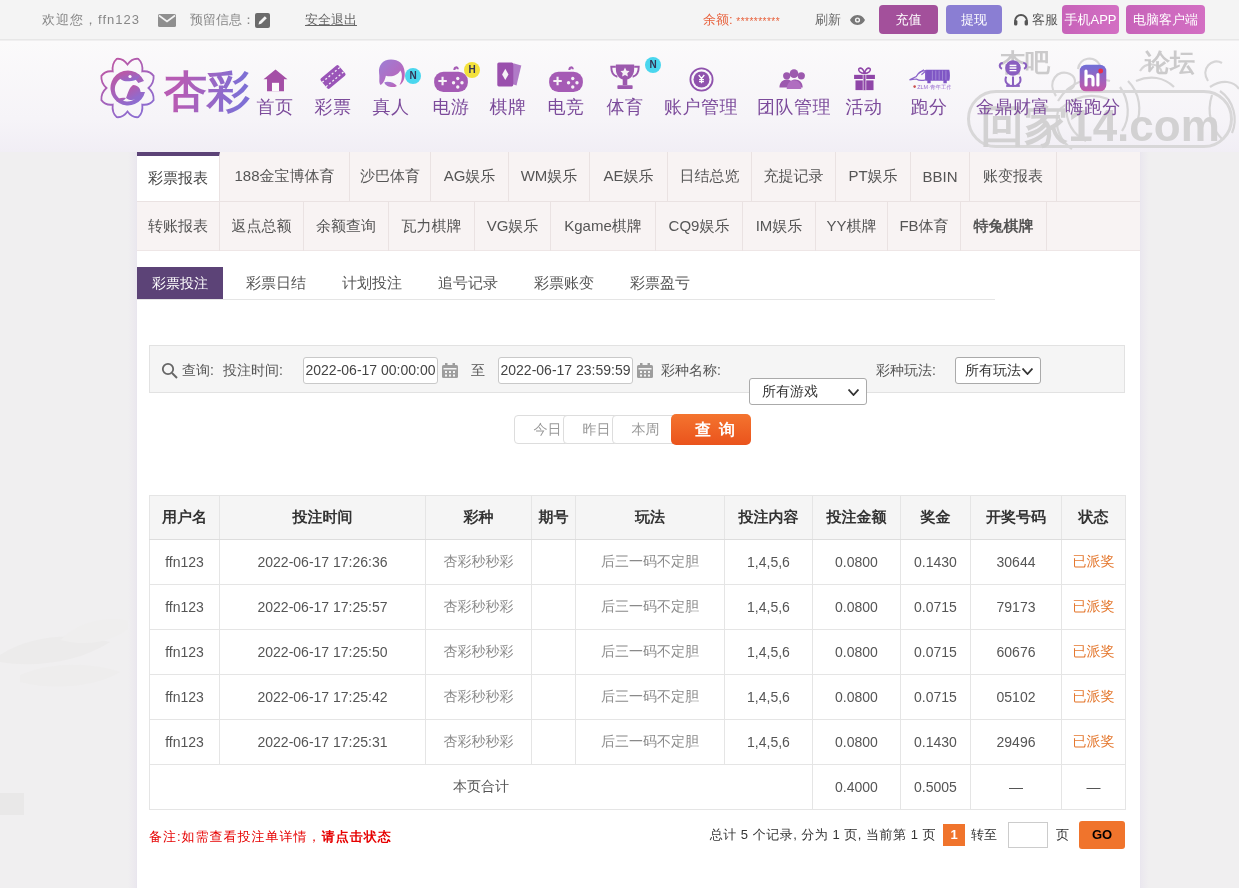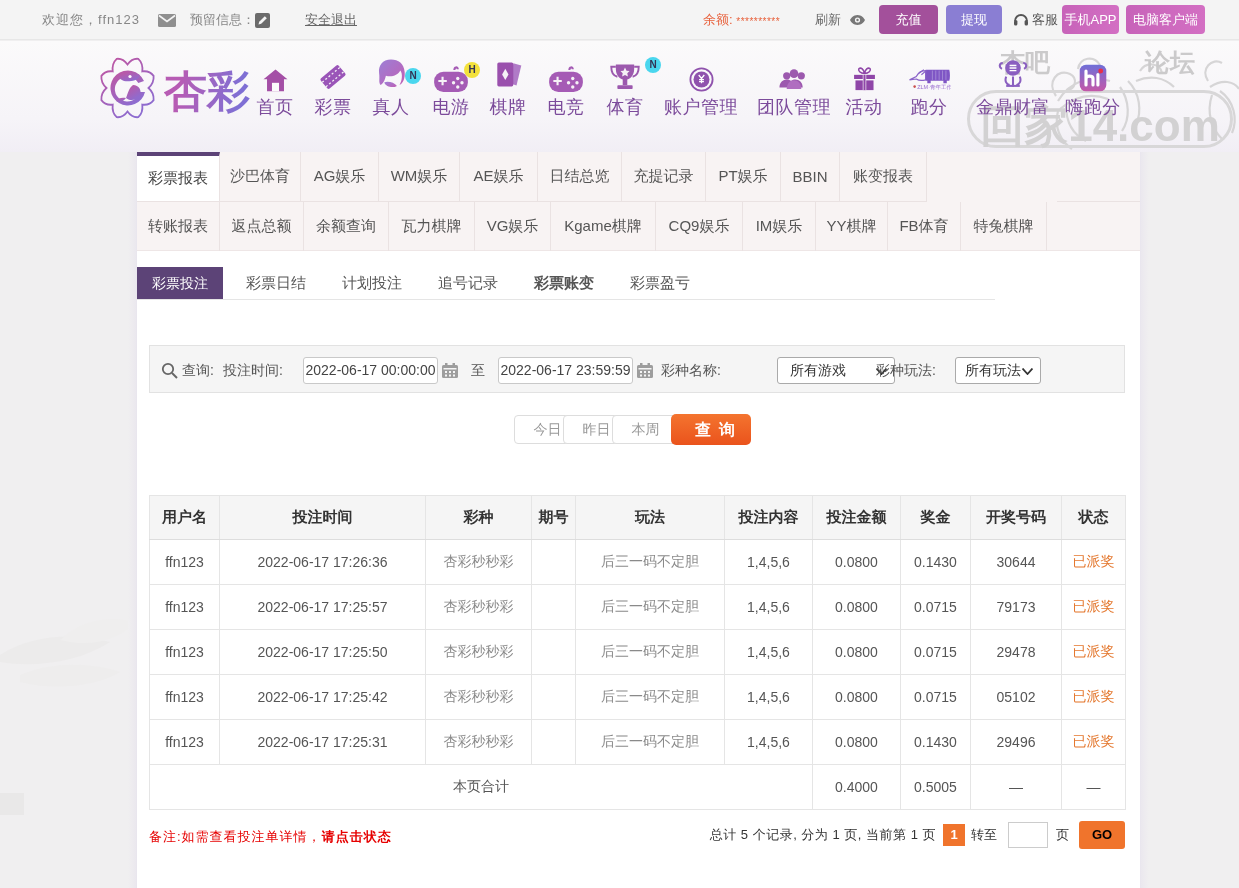--- a/index.html
+++ b/index.html
@@ -286,20 +286,21 @@
       </div>
       <div class="lbl">嗨跑分</div>
     </div>
 </div>
 
 <div id="main">
   <div id="tabbar">
       <div style="position:absolute;left:920px;top:49px;width:83px;height:1px;background:#eae2e2;"></div>
     <div class="trow r1">
         <div class="tab act" style="width:83px;">彩票报表</div>
+        <div class="tab" style="width:130px;">188金宝博体育</div>
         <div class="tab" style="width:81px;">沙巴体育</div>
         <div class="tab" style="width:78px;">AG娱乐</div>
         <div class="tab" style="width:81px;">WM娱乐</div>
         <div class="tab" style="width:78px;">AE娱乐</div>
         <div class="tab" style="width:84px;">日结总览</div>
         <div class="tab" style="width:84px;">充提记录</div>
         <div class="tab" style="width:75px;">PT娱乐</div>
         <div class="tab" style="width:59px;">BBIN</div>
         <div class="tab" style="width:87px;">账变报表</div>
       </div>
@@ -307,29 +308,29 @@
         <div class="tab" style="width:83px;">转账报表</div>
         <div class="tab" style="width:84px;">返点总额</div>
         <div class="tab" style="width:85px;">余额查询</div>
         <div class="tab" style="width:86px;">瓦力棋牌</div>
         <div class="tab" style="width:76px;">VG娱乐</div>
         <div class="tab" style="width:105px;">Kgame棋牌</div>
         <div class="tab" style="width:87px;">CQ9娱乐</div>
         <div class="tab" style="width:73px;">IM娱乐</div>
         <div class="tab" style="width:72px;">YY棋牌</div>
         <div class="tab" style="width:73px;">FB体育</div>
-        <div class="tab" style="width:86px;">特兔棋牌</div>
+        <div class="tab" style="width:86px;font-weight:bold;">特兔棋牌</div>
       </div>
   </div>
   <div id="subtabs">
     <div class="stab act" style="left:0px;font-size:14px;">彩票投注</div>
     <div class="stab" style="left:108px;width:62px;">彩票日结</div>
     <div class="stab" style="left:204px;width:62px;">计划投注</div>
     <div class="stab" style="left:300px;width:62px;">追号记录</div>
-    <div class="stab" style="left:396px;width:62px;font-weight:bold;">彩票账变</div>
+    <div class="stab" style="left:396px;width:62px;">彩票账变</div>
     <div class="stab" style="left:492px;width:62px;">彩票盈亏</div>
   </div>
   <div id="query">
     <div class="icon" style="left:11px;top:16px;"><svg width="17" height="17" viewBox="0 0 17 17">
           <circle cx="7" cy="7" r="5.2" fill="none" stroke="#666" stroke-width="1.8"></circle>
           <path d="M11 11 L16 16" stroke="#666" stroke-width="2"></path>
         </svg></div>
     <div class="it" style="left:32px;">查询:</div>
     <div class="it" style="left:73px;">投注时间:</div>
     <div class="inp" style="left:153px;width:135px;">2022-06-17 00:00:00</div>
@@ -357,21 +358,21 @@
           <g fill="#f5f5f5">
             <rect x="3" y="8" width="2" height="2"></rect>
             <rect x="7" y="8" width="2" height="2"></rect>
             <rect x="11" y="8" width="2" height="2"></rect>
             <rect x="3" y="11.5" width="2" height="2"></rect>
             <rect x="7" y="11.5" width="2" height="2"></rect>
             <rect x="11" y="11.5" width="2" height="2"></rect>
           </g>
         </svg></div>
     <div class="it" style="left:511px;">彩种名称:</div>
-    <div class="sel" style="left:627px;width:118px;">所有游戏<svg width="11" height="7" viewBox="0 0 11 7">
+    <div class="sel" style="left:599px;width:118px;margin-top:21px;">所有游戏<svg width="11" height="7" viewBox="0 0 11 7">
           <path d="M0.5 0.5 L5.5 6 L10.5 0.5" stroke="#333" stroke-width="1.8" fill="none"></path>
         </svg></div>
     <div class="it" style="left:726px;">彩种玩法:</div>
     <div class="sel" style="left:805px;width:86px;padding-left:9px;">所有玩法<svg width="11" height="7" viewBox="0 0 11 7">
           <path d="M0.5 0.5 L5.5 6 L10.5 0.5" stroke="#333" stroke-width="1.8" fill="none"></path>
         </svg></div>
   </div>
   <div class="qbtn" style="left:377px;">今日</div>
   <div class="qbtn" style="left:426px;">昨日</div>
   <div class="qbtn" style="left:475px;">本周</div>
@@ -429,21 +430,21 @@
         </tr>
     <tr>
           <td>ffn123</td>
           <td>2022-06-17 17:25:50</td>
           <td class="lt">杏彩秒秒彩</td>
           <td></td>
           <td class="lt">后三一码不定胆</td>
           <td>1,4,5,6</td>
           <td>0.0800</td>
           <td>0.0715</td>
-          <td>29478</td>
+          <td>60676</td>
           <td class="st">已派奖</td>
         </tr>
     <tr>
           <td>ffn123</td>
           <td>2022-06-17 17:25:42</td>
           <td class="lt">杏彩秒秒彩</td>
           <td></td>
           <td class="lt">后三一码不定胆</td>
           <td>1,4,5,6</td>
           <td>0.0800</td>

